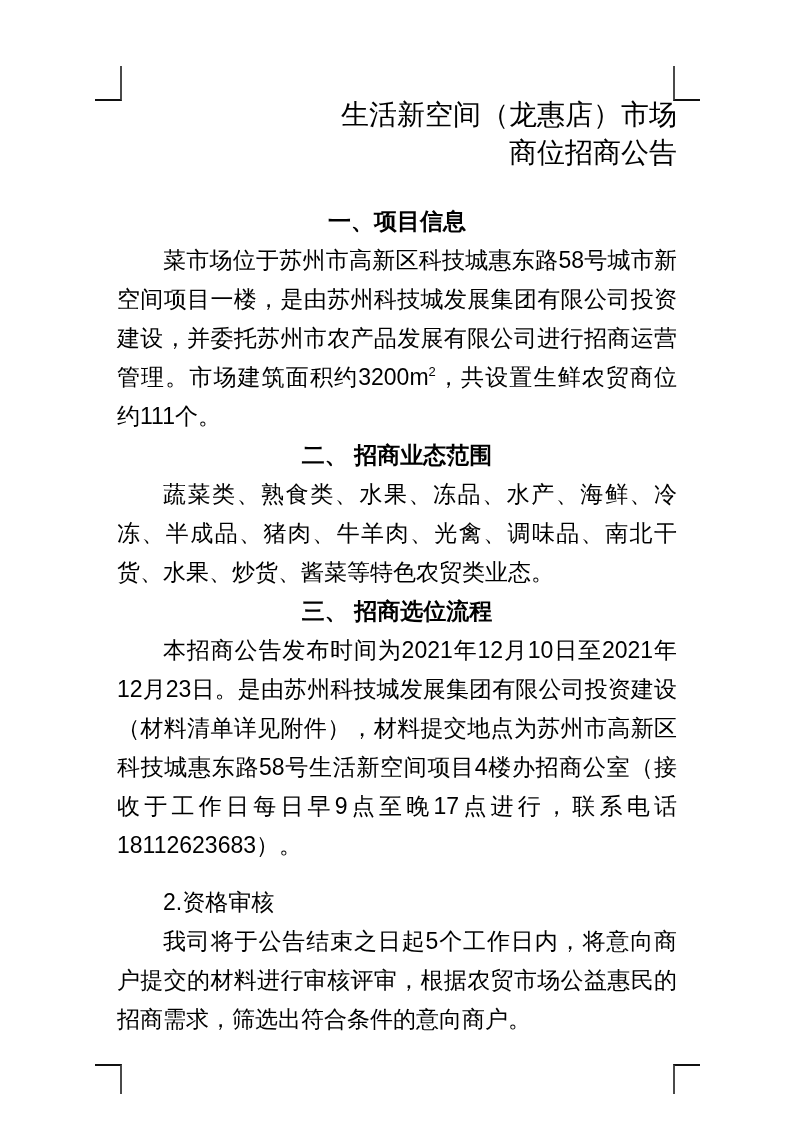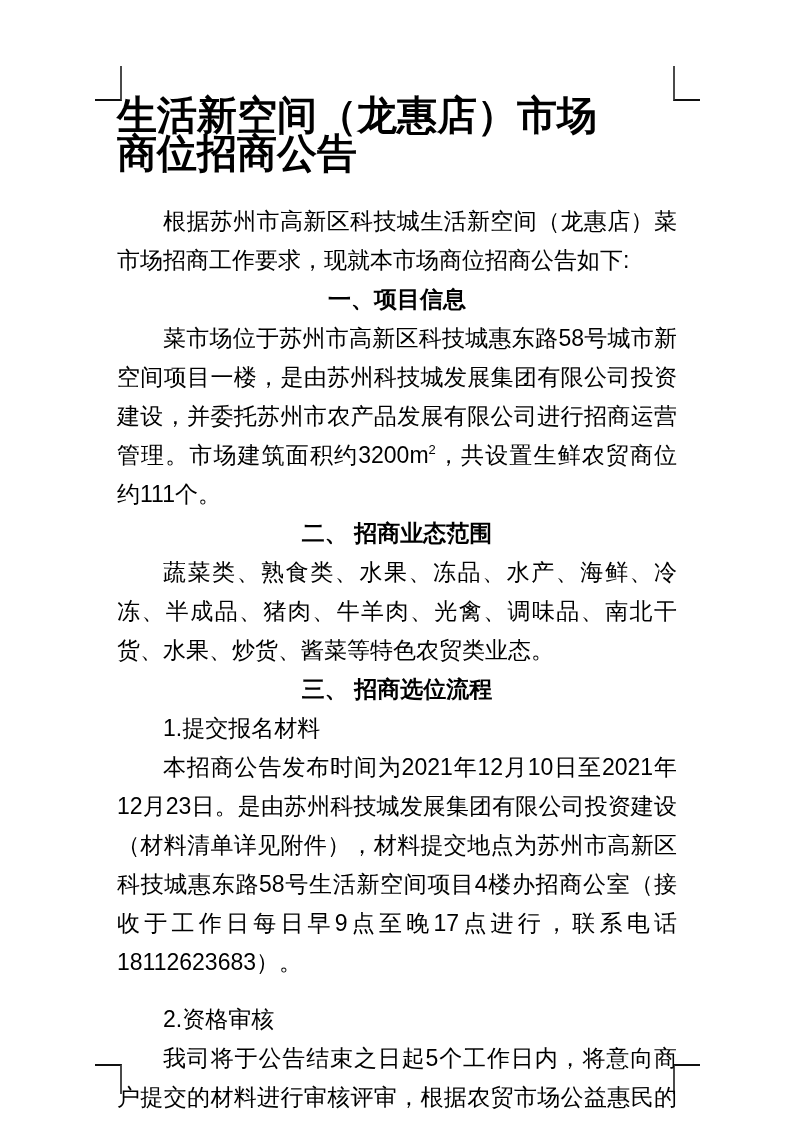--- a/index.html
+++ b/index.html
@@ -28,23 +28,23 @@
   .crop.br { left: 673px; top: 1064px; height: 28px; border-left:  2px solid #4a4a4a; border-top: 2px solid #111; }
 
   .content {
     position: absolute;
     left: 117px;
     top: 96px;
     width: 560px;
   }
   .doc-title {
     margin: 0 0 30px 0;
-    font-size: 40px;
-    font-weight: bold;
-    text-align: left;
+    font-size: 28px;
+    font-weight: normal;
+    text-align: right;
     line-height: 38px;
     letter-spacing: 0px;
   }
   .doc-title .tline { display: block; }
 
   .para, .heading {
     margin: 0;
     font-size: 23px;
     line-height: 39px;
   }
@@ -79,33 +79,31 @@
   <div class="crop bl"></div>
   <div class="crop br"></div>
 
   <div class="content">
 
     <h1 class="doc-title">
       <span class="tline">生活新空间（龙惠店）市场</span>
       <span class="tline">商位招商公告</span>
     </h1>
 
-    <p class="para">根据苏州市高新区科技城生活新空间（龙惠店）菜市场招商工作要求，现就本市场商位招商公告如下:</p>
 
     <p class="heading">一、项目信息</p>
 
     <p class="para"><span>菜市场位于苏州市高新区科技城惠东路58号城市新空间项目一楼，是由苏州科技城发展集团有限公司投资建设，并委托苏州市农产品发展有限公司进行招商运营管理。市场建筑面积约3200m</span><sup class="sq">2</sup><span>，共设置生鲜农贸商位约111个。</span></p>
 
     <p class="heading">二、 招商业态范围</p>
 
     <p class="para">蔬菜类、熟食类、水果、冻品、水产、海鲜、冷冻、半成品、猪肉、牛羊肉、光禽、调味品、南北干货、水果、炒货、酱菜等特色农贸类业态。</p>
 
     <p class="heading">三、 招商选位流程</p>
 
-    <p class="para step-title">1.提交报名材料</p>
 
     <p class="para">本招商公告发布时间为2021年12月10日至2021年12月23日。是由苏州科技城发展集团有限公司投资建设（材料清单详见附件），材料提交地点为苏州市高新区科技城惠东路58号生活新空间项目4楼办招商公室（接收于工作日每日早9点至晚17点进行，联系电话18112623683）。</p>
 
     <p class="para step-title step2-gap">2.资格审核</p>
 
     <p class="para">我司将于公告结束之日起5个工作日内，将意向商户提交的材料进行审核评审，根据农贸市场公益惠民的招商需求，筛选出符合条件的意向商户。</p>
 
   </div>
 </div>
 

